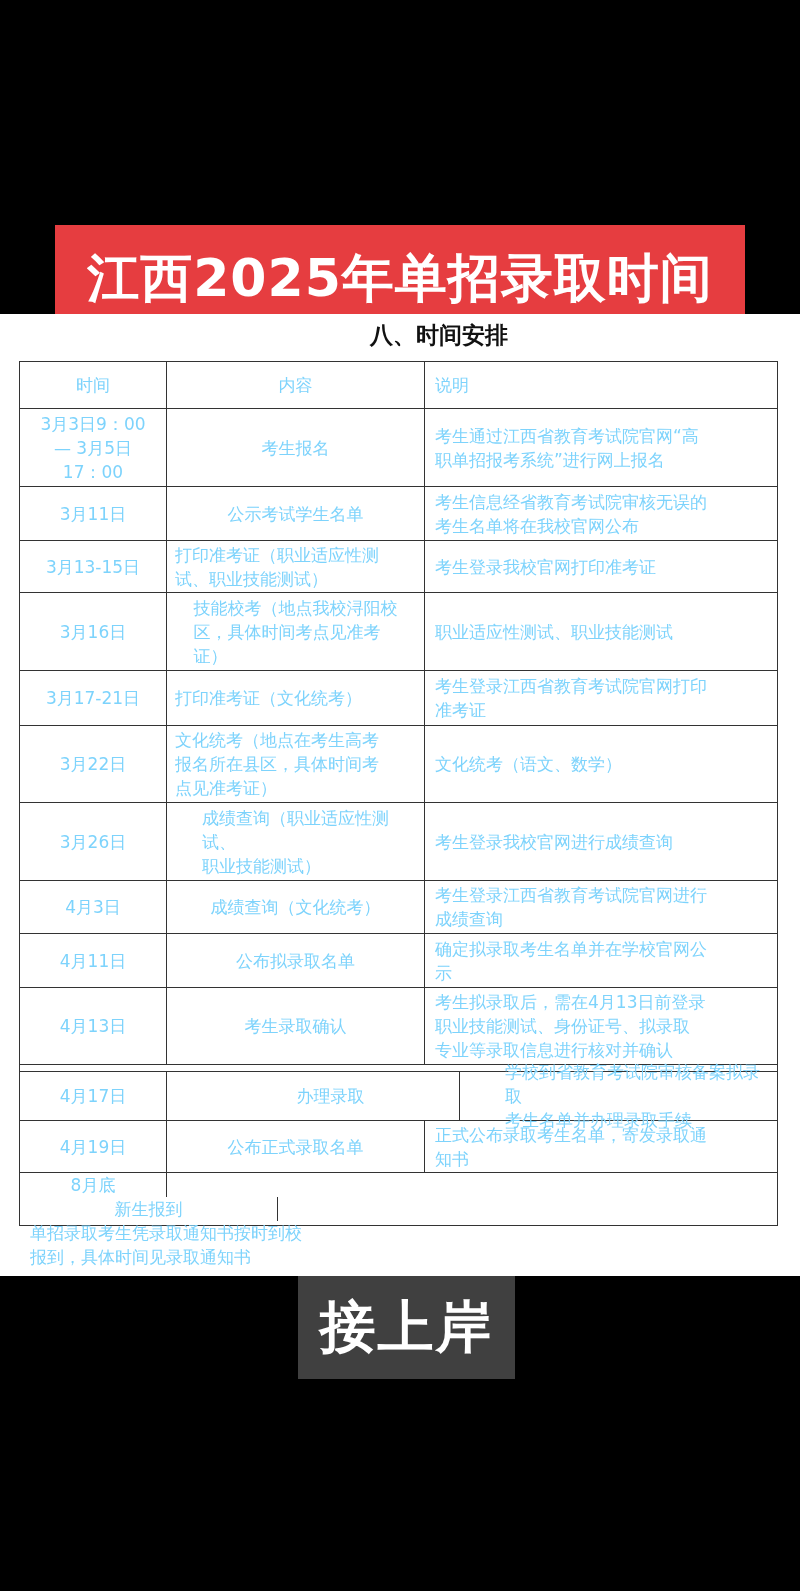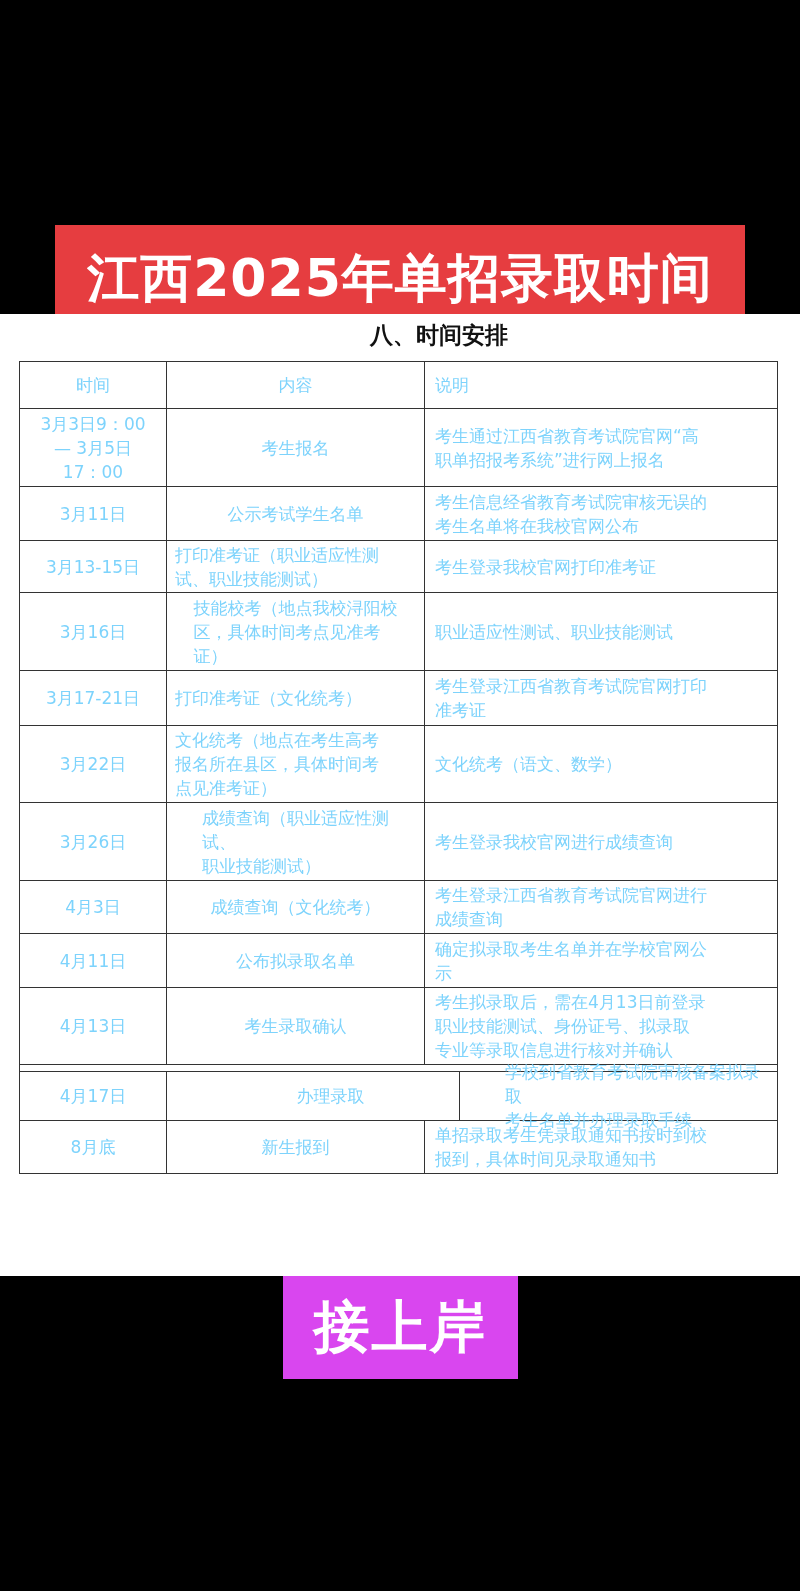--- a/index.html
+++ b/index.html
@@ -57,21 +57,21 @@
       top: 361px;
       width: 759px;
       border: 1.5px solid #333333;
       box-sizing: border-box;
     }
     .row {
       display: flex;
       border-bottom: 1.5px solid #333333;
       box-sizing: border-box;
     }
-    .row.last { border-bottom: none; }
+    .row.last { border-bottom: none; flex-direction: column; }
     .row.gap-after { border-bottom: 1.5px solid #333333; margin-bottom: 6px; }
     .cell {
       box-sizing: border-box;
       display: flex;
       align-items: center;
       font-size: 17px;
       line-height: 24px;
       color: #7dd3fc;
       padding: 0 8px;
     }
@@ -96,23 +96,23 @@
     .col-content.left { justify-content: flex-start; text-align: left; }
     .cell span { white-space: pre-line; }
     .bottom-black {
       position: absolute;
       left: 0; top: 1276px;
       width: 800px; height: 315px;
       background: #000000;
     }
     .cta-badge {
       position: absolute;
-      left: 283px; top: 1276px;
-      width: 235px; height: 103px;
-      background: #d946ef;
+      left: 298px; top: 1276px;
+      width: 217px; height: 103px;
+      background: #404040;
       color: #ffffff;
       display: flex;
       align-items: center;
       justify-content: center;
       font-size: 56px;
       font-weight: bold;
       letter-spacing: 2px;
     }
   </style>
 </head>
@@ -281,20 +281,32 @@
       </div>
     <div class="cell col-content">
         <span>办理录取</span>
       </div>
     <div class="cell col-desc">
         <span>学校到省教育考试院审核备案拟录取
 考生名单并办理录取手续</span>
       </div>
   </div>
 
+  <div class="row" style="height:52px">
+    <div class="cell col-time">
+        <span>4月19日</span>
+      </div>
+    <div class="cell col-content">
+        <span>公布正式录取名单</span>
+      </div>
+    <div class="cell col-desc">
+        <span>正式公布录取考生名单，寄发录取通
+知书</span>
+      </div>
+  </div>
 
   <div class="row last" style="height:52px">
     <div class="cell col-time">
         <span>8月底</span>
       </div>
     <div class="cell col-content">
         <span>新生报到</span>
       </div>
     <div class="cell col-desc">
         <span>单招录取考生凭录取通知书按时到校

